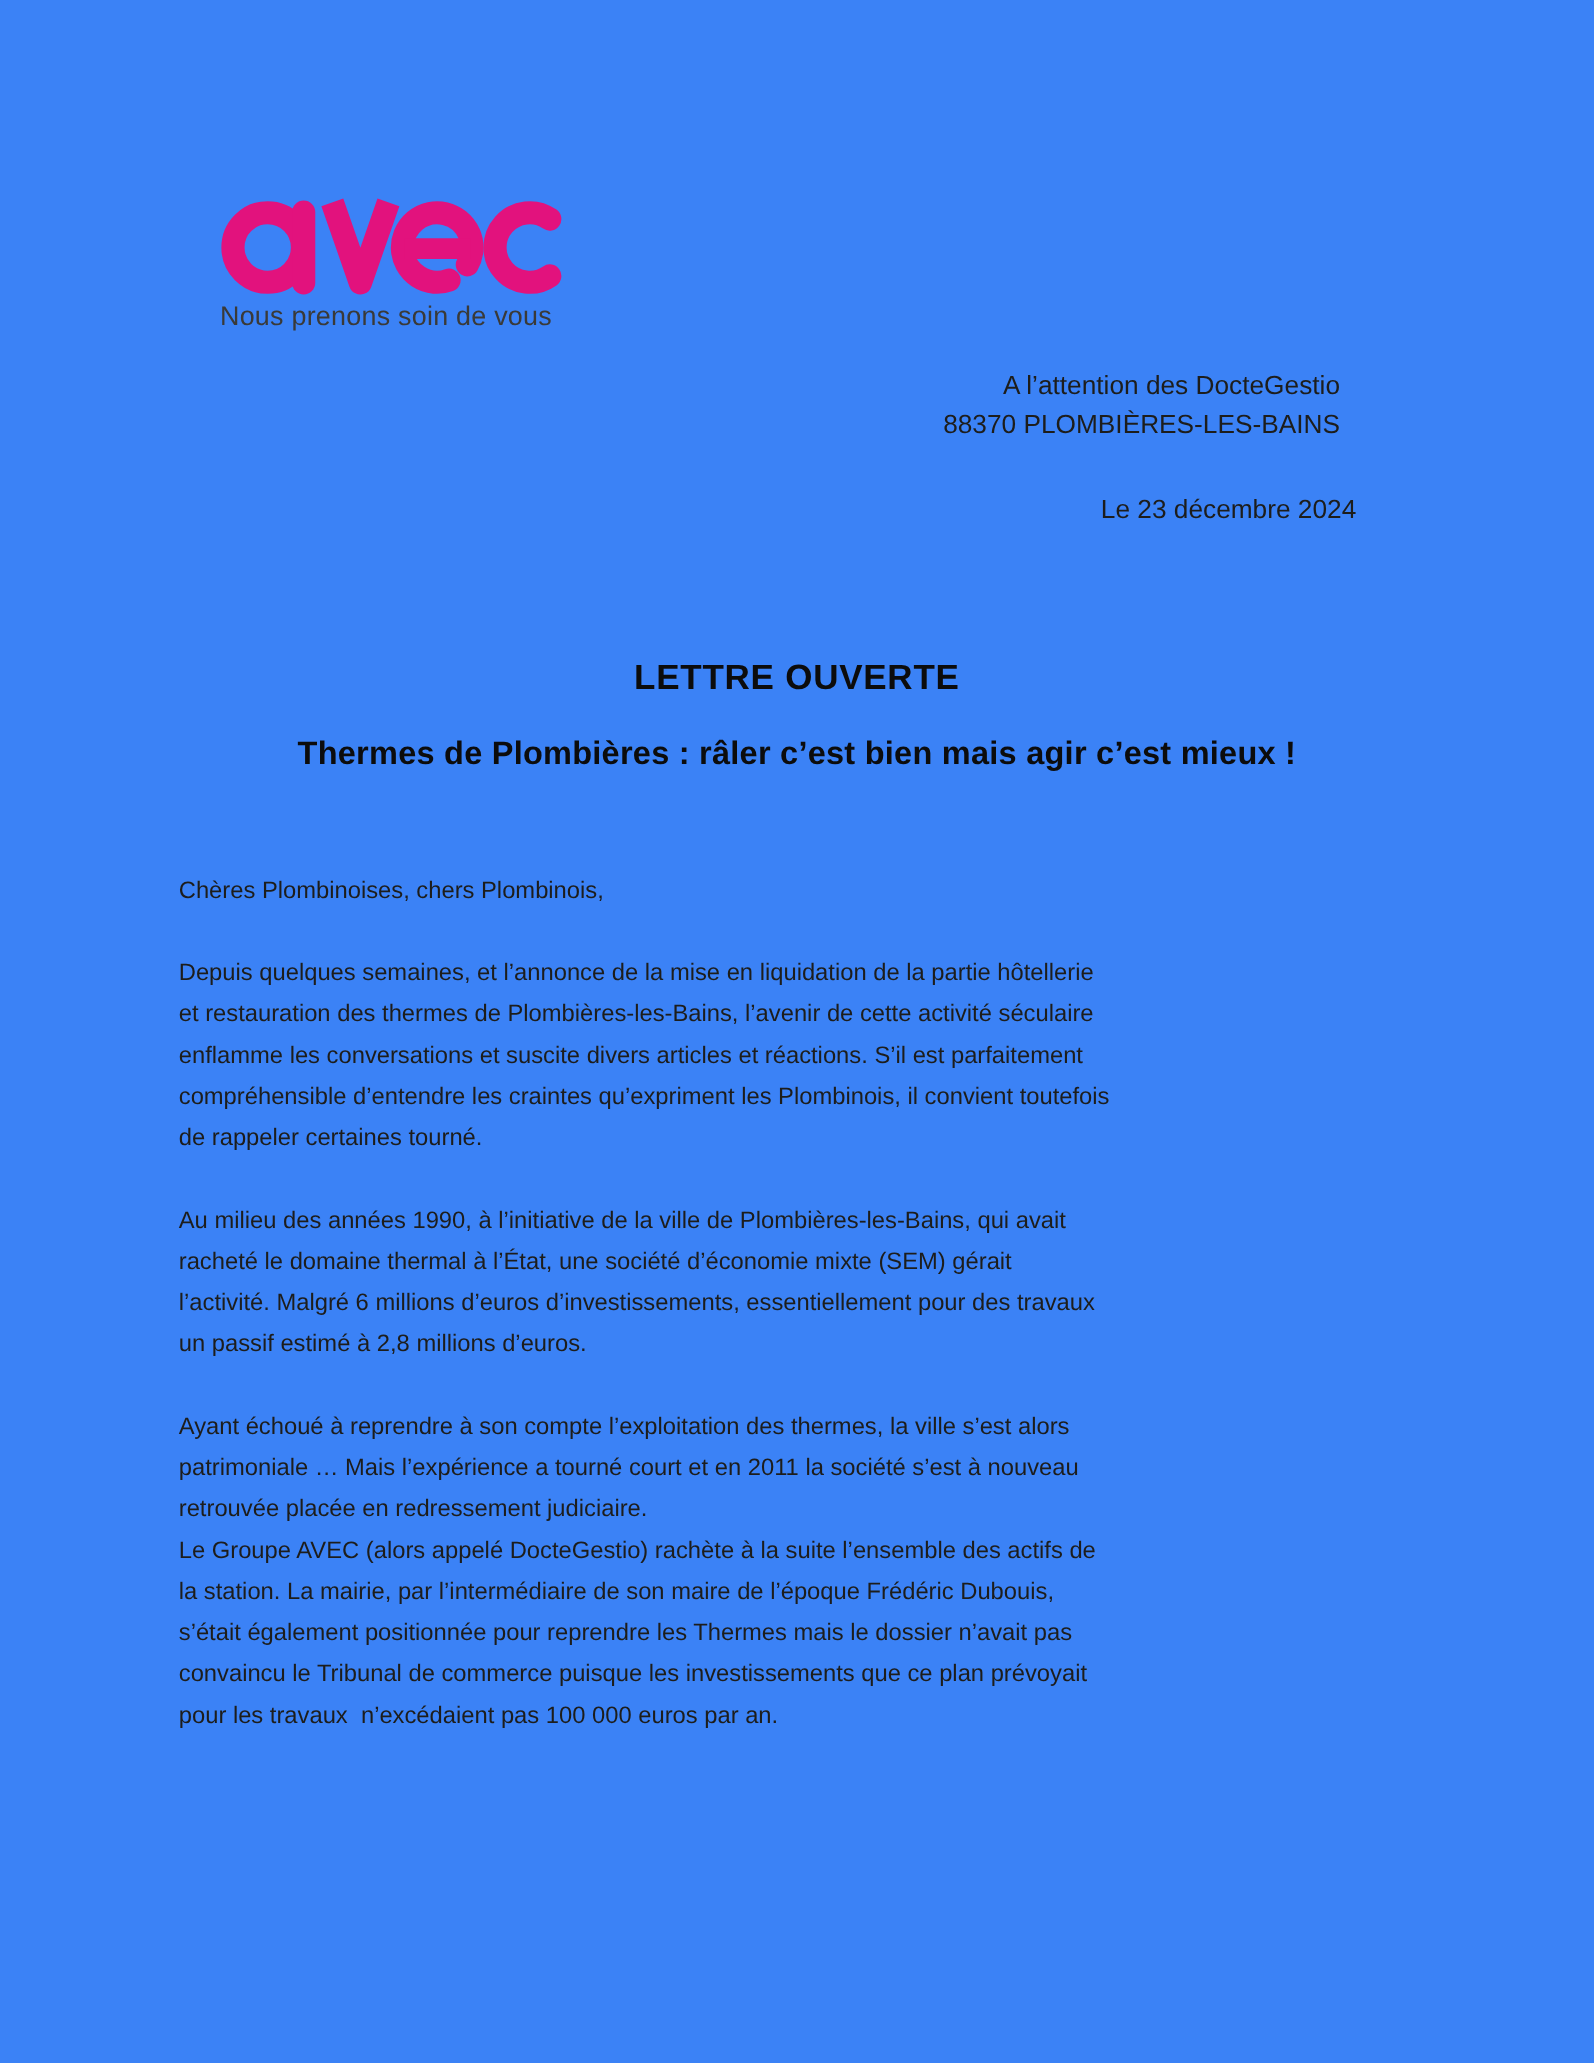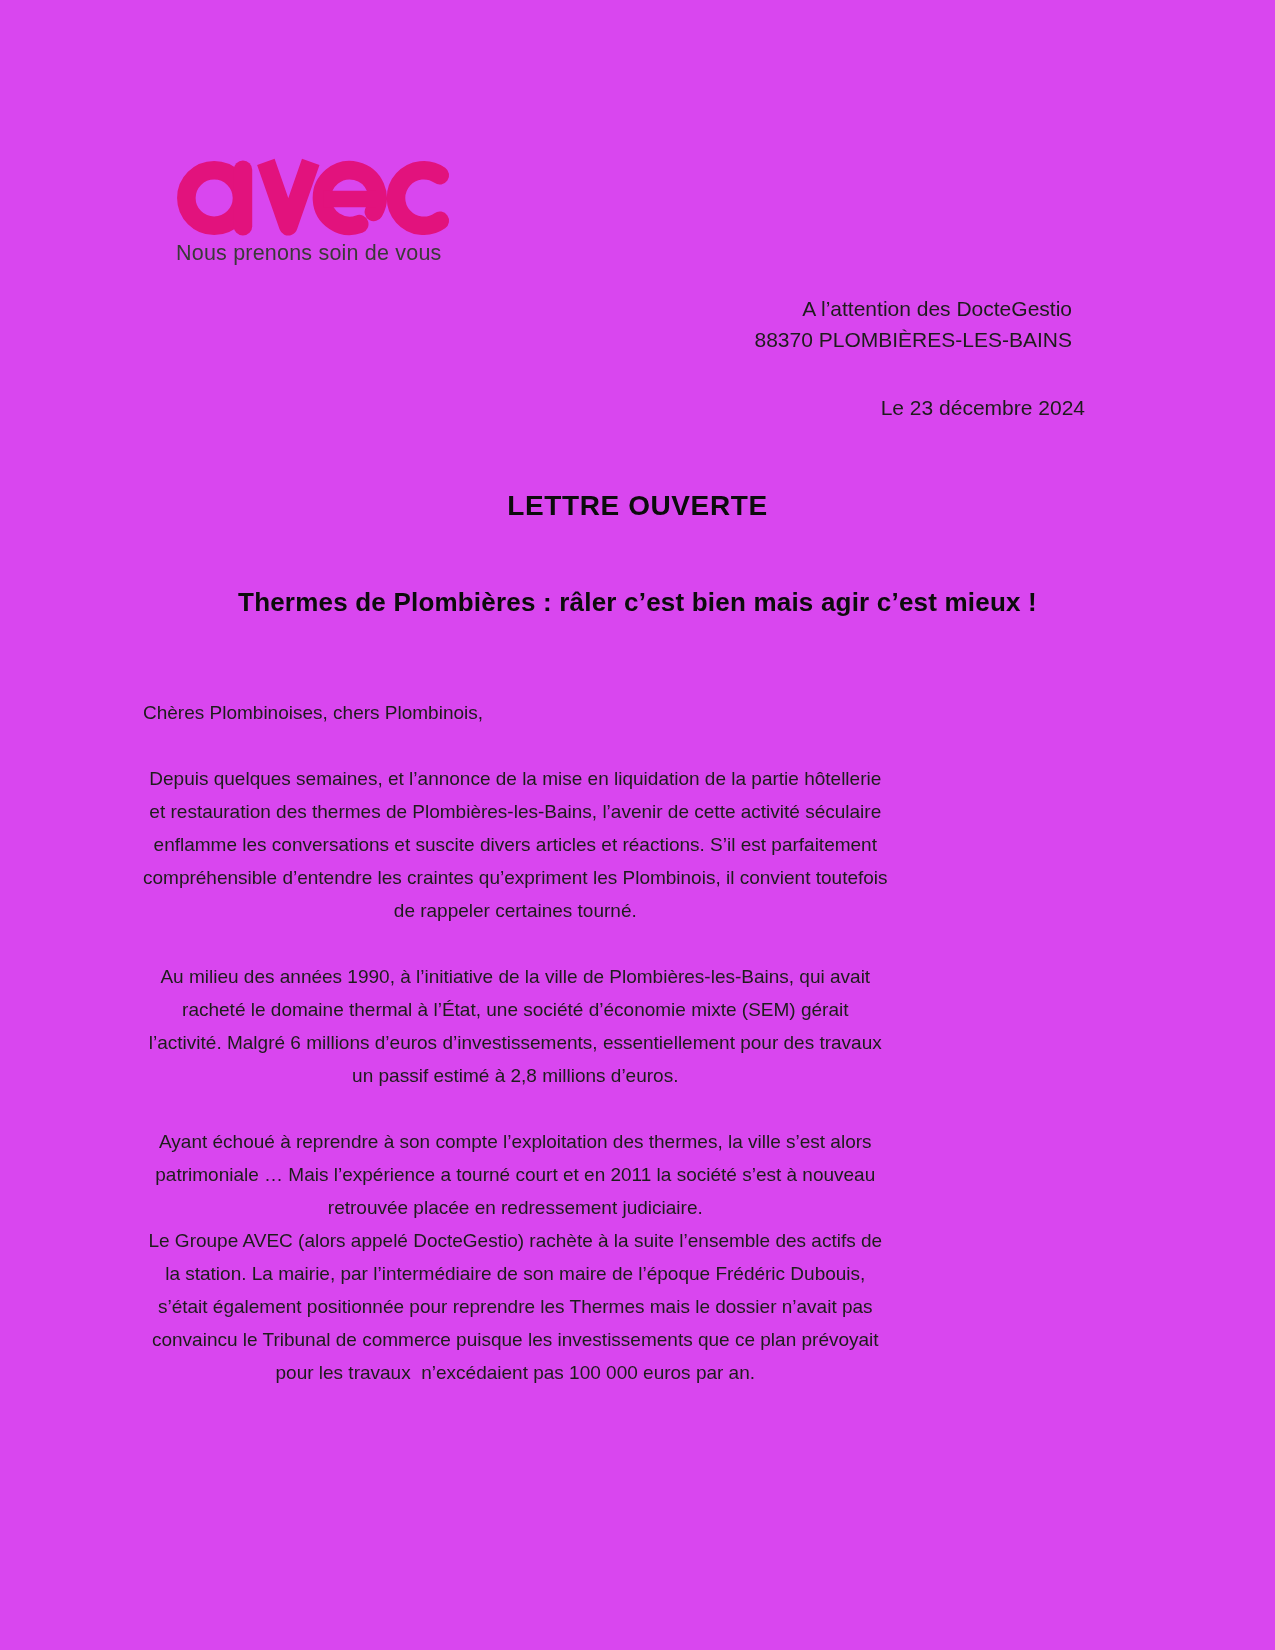--- a/index.html
+++ b/index.html
@@ -1,19 +1,19 @@
 <!DOCTYPE html>
 <html lang="fr"><head>
 <meta charset="utf-8">
 <style>
   html, body { margin:0; padding:0; background:#ffffff; }
   .page {
     position:relative;
     width:1275px; height:1650px;
-    background:#d946ef;
+    background:#3b82f6;
     font-family:"Liberation Sans", sans-serif;
     color:#1d1d1b;
     overflow:hidden;
   }
   .sr-only {
     position:absolute; width:1px; height:1px;
     overflow:hidden; clip:rect(0 0 0 0); white-space:nowrap;
   }
   .logo-block { position:absolute; left:176px; top:158px; }
   .logo-svg { display:block; width:289px; height:80px; }
@@ -29,42 +29,42 @@
     font-size:21px; line-height:31px;
     color:#1d1d1b;
   }
   .date-line {
     position:absolute; top:395px; right:190px;
     text-align:right;
     font-size:21px; line-height:26px;
     color:#1d1d1b;
   }
   .letter-title {
-    position:absolute; top:489px; left:0; width:100%;
+    position:absolute; top:525px; left:0; width:100%;
     text-align:center;
     font-size:28px; font-weight:bold; line-height:34px;
     letter-spacing:0.6px;
     color:#0c0c0c;
   }
   .letter-subtitle {
     position:absolute; top:585px; left:0; width:100%;
     text-align:center;
     font-size:26px; font-weight:bold; line-height:34px;
     letter-spacing:0.2px;
     color:#0c0c0c;
   }
   .letter-body {
     position:absolute; left:143px; top:696px;
     font-size:19px; line-height:33px;
     color:#1d1d1b;
   }
   .salutation { margin:0 0 33px 0; }
   .para { margin:0 0 33px 0; }
   .para:last-child { margin-bottom:0; }
-  .body-line { white-space:pre;text-align:center; }
+  .body-line { white-space:pre; }
 </style>
 </head>
 <body>
 
 <div class="page">
 
   <div class="logo-block">
     <svg class="logo-svg" viewBox="0 0 292 82" xmlns="http://www.w3.org/2000/svg">
 
       <circle class="logo-stroke" cx="37" cy="41" r="28.5" fill="none" stroke-width="19" stroke="#e2127d"></circle>

